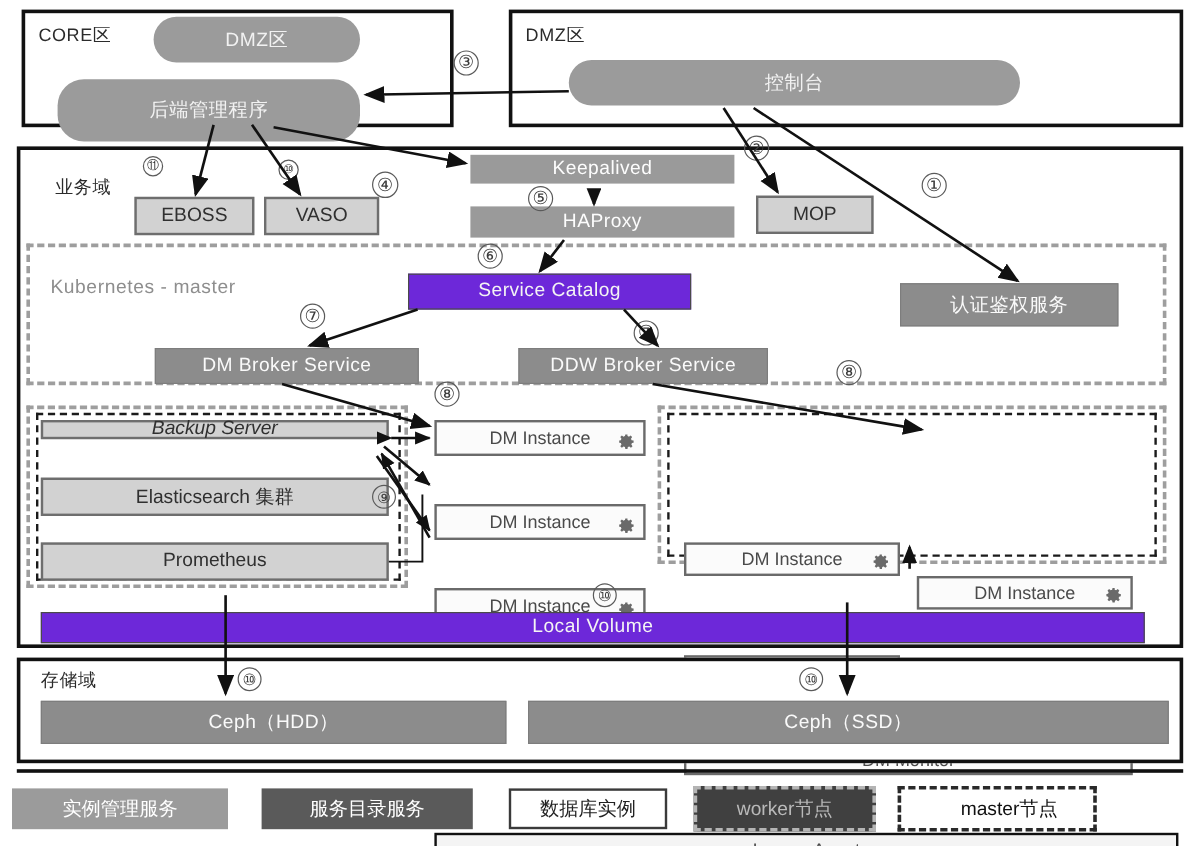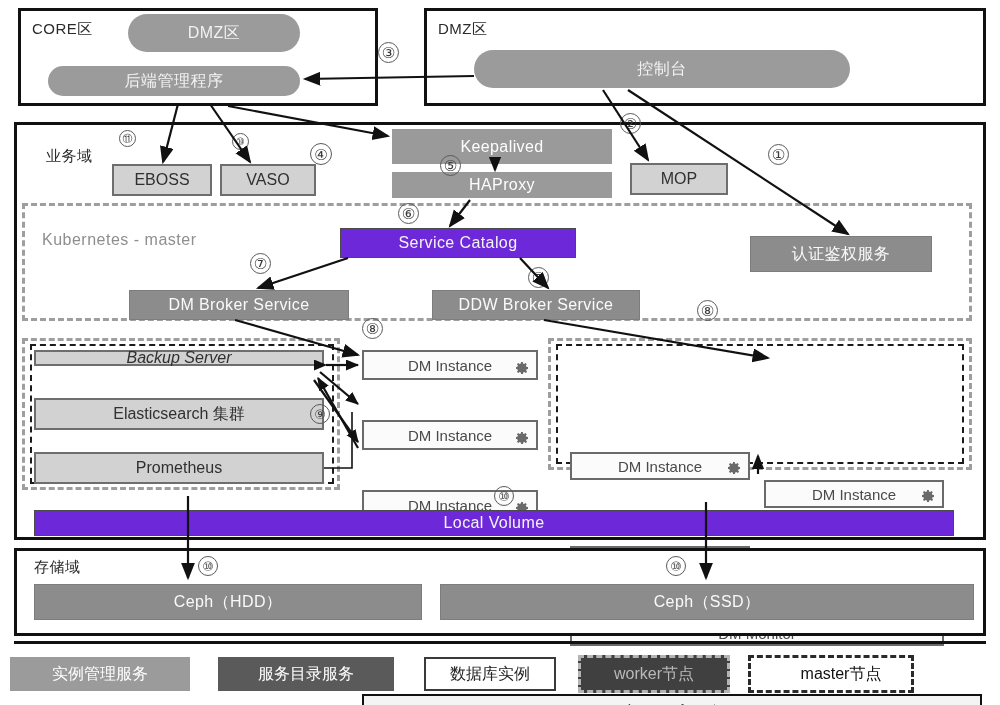--- a/index.html
+++ b/index.html
@@ -57,39 +57,39 @@
   .gear{position:absolute;right:6px;bottom:2px;width:16px;height:16px;}
 </style>
 </head>
 <body>
 
 <div id="root">
 
   <div class="abs zone" style="left:18px;top:8px;width:360px;height:98px;"></div>
   <div class="abs zone-label" style="left:32px;top:20px;">CORE区</div>
   <div class="abs pill" style="left:128px;top:14px;width:172px;height:38px;">DMZ区</div>
-  <div class="abs pill" style="left:48px;top:66px;width:252px;height:30px;">后端管理程序</div>
+  <div class="abs pill" style="left:48px;top:66px;width:252px;height:52px;">后端管理程序</div>
 
   <div class="abs zone" style="left:424px;top:8px;width:562px;height:98px;"></div>
   <div class="abs zone-label" style="left:438px;top:20px;">DMZ区</div>
   <div class="abs pill" style="left:474px;top:50px;width:376px;height:38px;">控制台</div>
 
   <div class="abs mark lg" style="left:378px;top:42px;width:21px;height:21px;">③</div>
 
   <div class="abs zone" style="left:14px;top:122px;width:972px;height:418px;"></div>
   <div class="abs zone-label" style="left:46px;top:147px;">业务域</div>
 
   <div class="abs mark sm" style="left:119px;top:130px;width:17px;height:17px;">⑪</div>
   <div class="abs mark sm" style="left:232px;top:133px;width:17px;height:17px;">⑩</div>
   <div class="abs mark lg" style="left:310px;top:143px;width:22px;height:22px;">④</div>
 
   <div class="abs litebox" style="left:220px;top:164px;width:96px;height:32px;">VASO</div>
   <div class="abs litebox" style="left:112px;top:164px;width:100px;height:32px;">EBOSS</div>
 
-  <div class="abs flatbar" style="left:392px;top:129px;width:220px;height:35px;">Keepalived</div>
+  <div class="abs flatbar" style="left:392px;top:129px;width:220px;height:24px;">Keepalived</div>
   <div class="abs flatbar" style="left:392px;top:172px;width:220px;height:26px;">HAProxy</div>
   <div class="abs mark lg" style="left:440px;top:155px;width:21px;height:21px;">⑤</div>
 
   <div class="abs litebox" style="left:630px;top:163px;width:98px;height:32px;">MOP</div>
   <div class="abs mark lg" style="left:620px;top:113px;width:21px;height:21px;">②</div>
   <div class="abs mark lg" style="left:768px;top:144px;width:21px;height:21px;">①</div>
 
   <div class="abs dash-gray" style="left:22px;top:203px;width:950px;height:118px;"></div>
   <div class="abs zone-label" style="left:42px;top:231px;color:#8e8e8e;font-size:16px;">Kubernetes - master</div>
 

